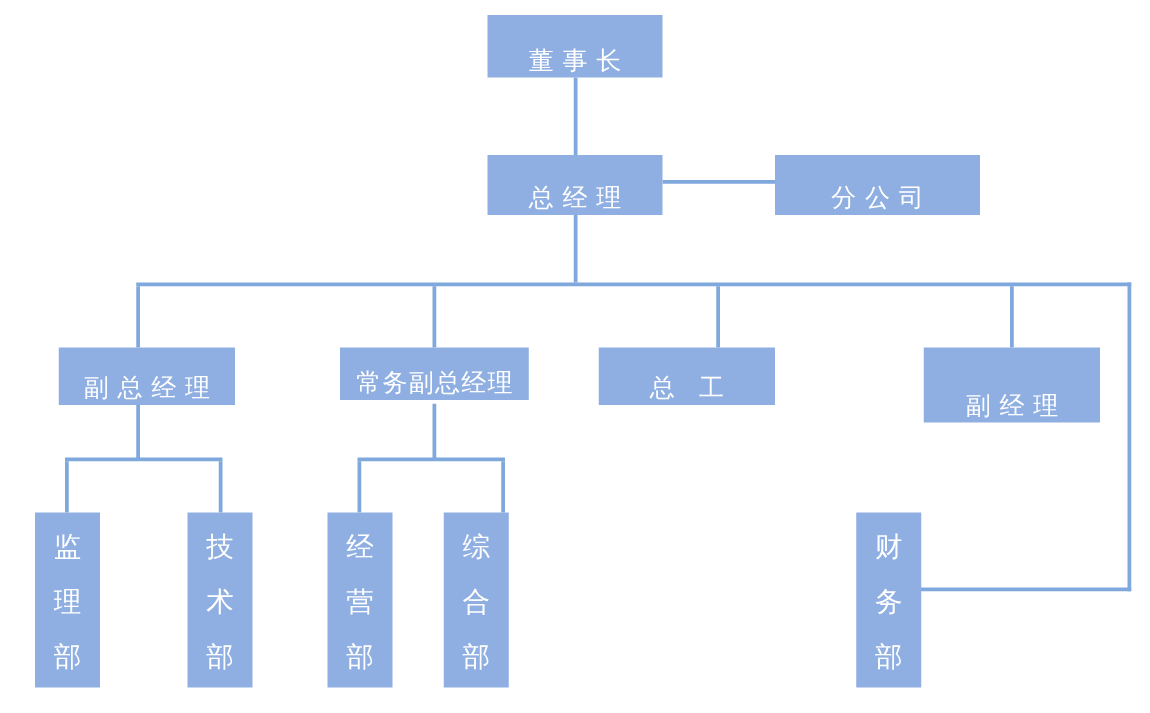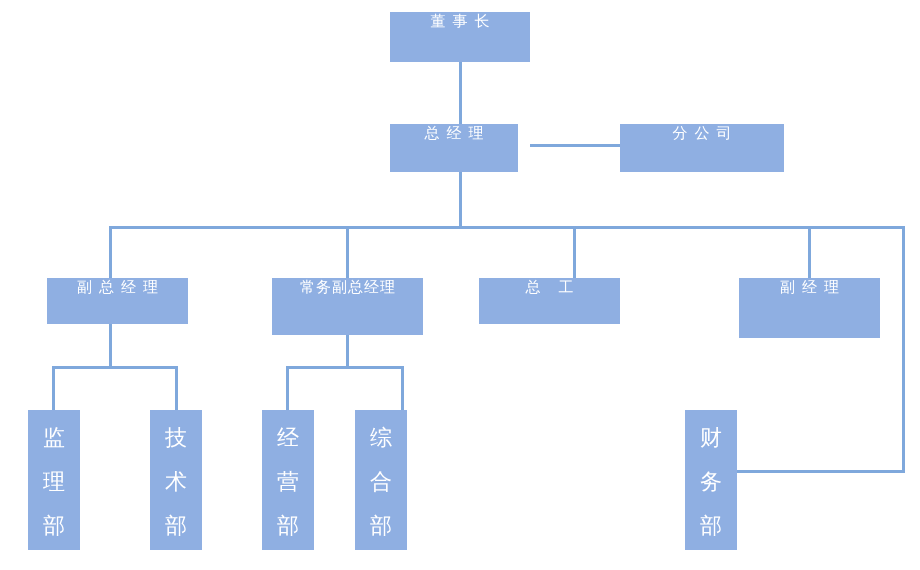--- a/index.html
+++ b/index.html
@@ -12,22 +12,22 @@
   }
   
   .hl,.vl{position:absolute;background:var(--line,#7fa8dc);}
   .hl{height:3px;}
   .vl{width:3px;}
   
   .node{
     position:absolute;
     background:var(--box-fill,#8fafe2);
     color:var(--text,#ffffff);
-    display:flex;align-items:flex-start;justify-content:center;
-    font-size:15px;
+    display:flex;align-items:flex-end;justify-content:center;
+    font-size:20px;
     letter-spacing:7px;
     white-space:nowrap;
   }
   .node span{margin-right:-7px;}
   .node.tight{letter-spacing:1px;}
   .node.tight span{margin-right:-1px;}
   
   .vnode{
     position:absolute;
     width:52px;height:140px;
@@ -68,31 +68,31 @@
 
   <div class="vl" style="left:346px;top:323px;height:45px"></div>
   <div class="hl" style="left:286px;top:366px;width:118px"></div>
   <div class="vl" style="left:286px;top:369px;height:41px"></div>
   <div class="vl" style="left:401px;top:369px;height:41px"></div>
 
   <div class="node" style="left:390px;top:12px;width:140px;height:50px">
     <span>董事长</span>
   </div>
 
-  <div class="node" style="left:390px;top:124px;width:128px;height:48px">
+  <div class="node" style="left:390px;top:124px;width:140px;height:48px">
     <span>总经理</span>
   </div>
   <div class="node" style="left:620px;top:124px;width:164px;height:48px">
     <span>分公司</span>
   </div>
 
   <div class="node" style="left:47px;top:278px;width:141px;height:46px">
     <span>副总经理</span>
   </div>
-  <div class="node tight" style="left:272px;top:278px;width:151px;height:57px">
+  <div class="node tight" style="left:272px;top:278px;width:151px;height:42px">
     <span>常务副总经理</span>
   </div>
   <div class="node" style="left:479px;top:278px;width:141px;height:46px">
     <span>总 工</span>
   </div>
   <div class="node" style="left:739px;top:278px;width:141px;height:60px">
     <span>副经理</span>
   </div>
 
   <div class="vnode" style="left:28px;top:410px">监理部</div>

